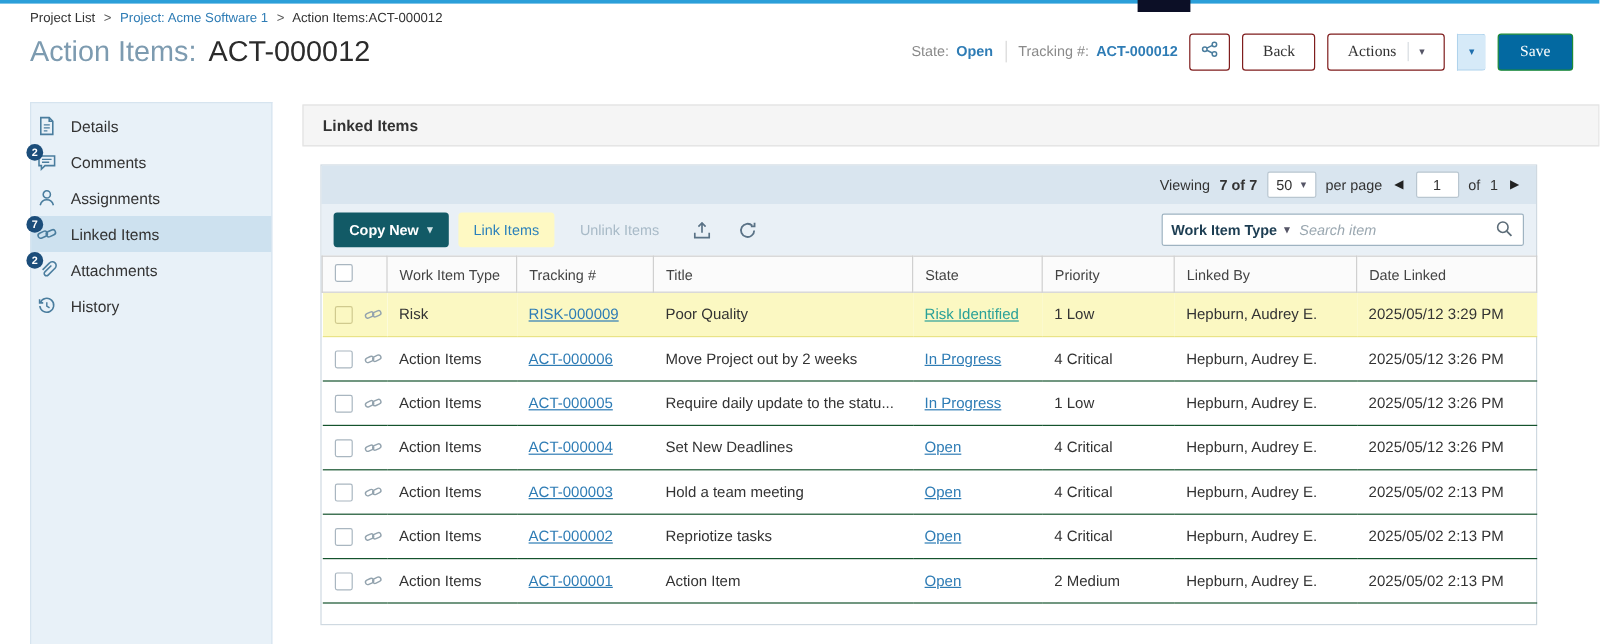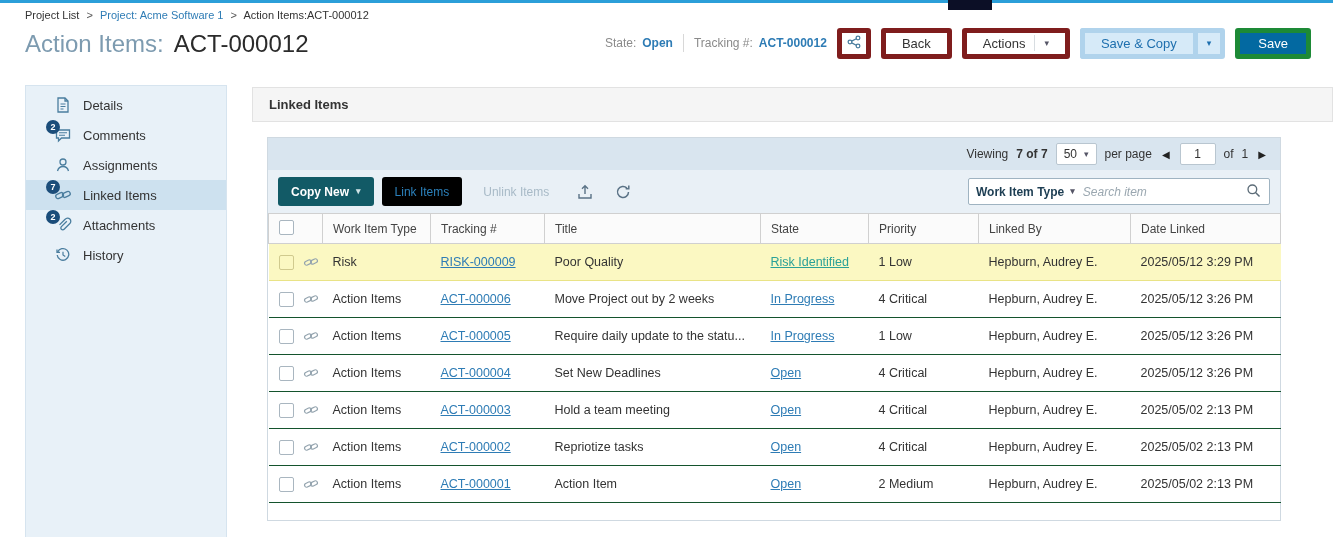--- a/index.html
+++ b/index.html
@@ -19,37 +19,37 @@
   .crumb-plain { cursor:pointer; }
 
   
   .page-title { position:absolute; left:25px; top:30px; font-size:24px; white-space:nowrap; }
   .page-title .t1 { color:#7d9bb0; }
   .page-title .t2 { color:#2b2b2b; margin-left:10px; }
   .header-controls { position:absolute; right:22px; top:27px; height:32px; display:flex; align-items:center; gap:10px; }
   .meta { font-size:12px; color:#8a8a8a; }
   .meta-val { font-size:12px; color:#2e7cb5; font-weight:bold; text-decoration:none; cursor:pointer; margin-left:-4px; }
   .vdiv { width:1px; height:18px; background:#d8d8d8; }
-  .btn { height:31px; background:#fff; border:5px solid #7f1d1d; border-radius:3px;
+  .btn { height:31px; background:#fff; border:1px solid #7f1d1d; border-radius:3px;
          font-size:13px; color:#333; display:flex; align-items:center; padding:0 16px;
-         cursor:pointer; font-family:Liberation Sans, sans-serif;text-align:center; }
+         cursor:pointer; font-family:Liberation Serif, serif;text-align:center; }
   .icon-btn { width:34px; padding:0; justify-content:center; }
   .caret { font-size:9px; color:#556; line-height:1; }
   .btn .inner-div { width:1px; height:16px; background:#d8dde1; margin:0 9px; }
   .split-group { display:flex; }
   .split-group .btn:first-child { border-radius:3px 0 0 3px; border-right:none; }
   .split-group .btn:last-child { border-radius:0 3px 3px 0; padding:0 9px; }
   .btn-savecopy { background:#d6eaf8; border-color:#b0d3ec; color:#1e6fae; }
   .btn-savecopy .caret { color:#1e6fae; }
   .btn-save { background:#0369a1; border-color:#1d8a36; color:#fff; padding:0 18px; }
 
   
   .sidebar { position:absolute; left:25px; top:85px; width:202px; bottom:0;
              background:#e8f1f8; border:1px solid #d6e4ef; border-bottom:none; padding-top:4px; }
-  .side-item { display:flex; align-items:center; gap:11px; height:30px; padding:0 10px 0 28px;
+  .side-item { display:flex; align-items:center; gap:11px; height:30px; padding:0 10px 0 4px;
                font-size:13px; color:#333; cursor:pointer; }
   .side-item.active { background:#cde1ef; }
   .icon-wrap { position:relative; width:18px; height:18px; flex:none; }
   .icon-wrap svg { display:block; }
   .badge { position:absolute; top:-6px; left:-8px; min-width:14px; height:14px; border-radius:8px;
            background:#1b4d7a; color:#fff; font-size:9px; font-weight:bold;
            display:flex; align-items:center; justify-content:center; padding:0 2px; }
 
   
   .section-header { position:absolute; left:252px; right:0; top:87px; height:35px;
@@ -65,21 +65,21 @@
             display:flex; align-items:center; padding:0 7px; gap:7px; font-size:12px; cursor:pointer; }
   .page-input { width:36px; height:22px; background:#fff; border:1px solid #b9c6d0; border-radius:2px;
                 text-align:center; font-size:12px; font-family:inherit; color:#333; }
   .pg-arrow { font-size:10px; color:#222; cursor:pointer; padding:0 2px; }
 
   .toolbar { height:43px; background:#e9f0f6; display:flex; align-items:center; padding:0 10px; gap:8px; }
   .tb-btn { height:29px; border:none; border-radius:3px; font-size:12px; display:flex; align-items:center;
             padding:0 13px; cursor:pointer; font-family:inherit; }
   .tb-linknew { background:#125a66; color:#fff; font-weight:bold; gap:7px; }
   .tb-linknew .caret { color:#cfe3e6; }
-  .tb-linkitems { background:#000000; color:#2b80bb; }
+  .tb-linkitems { background:#fef9c3; color:#2b80bb; }
   .tb-unlink { background:transparent; color:#a8bac7; cursor:default; }
   .tool-icon { width:30px; height:29px; display:flex; align-items:center; justify-content:center; cursor:pointer; }
   .search-box { margin-left:auto; width:302px; height:27px; background:#fff; border:1px solid #9fb3c1;
                 border-radius:2px; display:flex; align-items:center; padding:0 7px; gap:8px; }
   .filter-label { font-weight:bold; font-size:12px; color:#1c3d52; display:flex; align-items:center; gap:6px;
                   cursor:pointer; white-space:nowrap; }
   .search-input { flex:1; min-width:0; border:none; outline:none; font-size:12px; font-family:inherit;
                   color:#ec4899; background:transparent; }
   .search-input::placeholder { font-style:italic; color:#9aa7b0; }
 
@@ -134,21 +134,20 @@
         </svg>
     </span>
   </button>
   <button class="btn">Back</button>
   <button class="btn">
     <span>Actions</span>
     <span class="inner-div"></span>
     <span class="caret">▾</span>
   </button>
   <div class="split-group">
-    <button class="btn btn-savecopy">Save &amp; Copy</button>
     <button class="btn btn-savecopy">
         <span class="caret">▾</span>
       </button>
   </div>
   <button class="btn btn-save">Save</button>
 </div>
 
 <div class="sidebar">
   <div class="side-item">
     <span class="icon-wrap">

